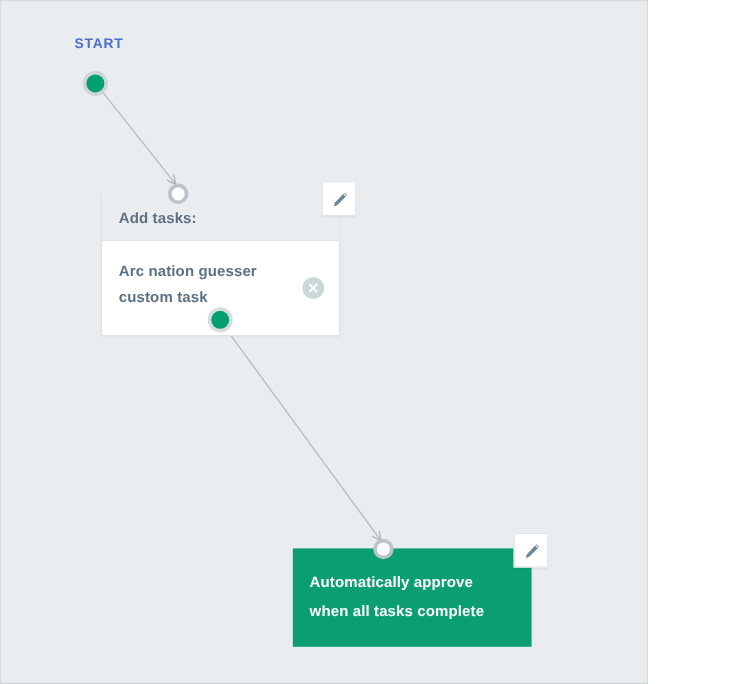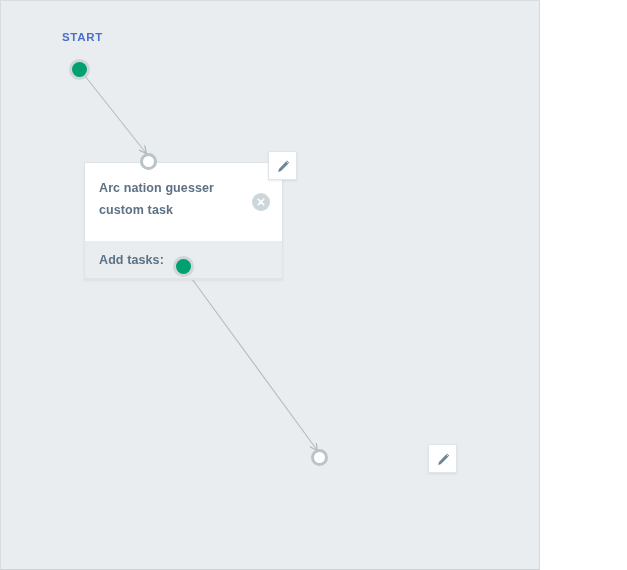--- a/index.html
+++ b/index.html
@@ -183,42 +183,45 @@
       </marker>
     </defs>
     <line x1="80" y1="70" x2="145" y2="152" stroke="#b4bdc3" stroke-width="1.1" marker-end="url(#arrow-head)"></line>
     <line x1="183" y1="267" x2="316" y2="449" stroke="#b4bdc3" stroke-width="1.1" marker-end="url(#arrow-head)"></line>
   </svg>
 
   <div id="start-label">START</div>
   <div id="start-node" class="node-dot-green"></div>
 
   <div id="tasks-card" class="wf-card">
+    <div id="tasks-card-header">Add tasks:</div>
     <div id="tasks-card-body">
       <div id="task-item-text">Arc nation guesser custom task</div>
       <div id="task-remove-button">
         <svg width="18" height="18" viewBox="0 0 18 18">
           <path d="M6.2 6.2 L11.8 11.8 M11.8 6.2 L6.2 11.8" stroke="#ffffff" stroke-width="1.6" stroke-linecap="round"></path>
         </svg>
       </div>
     </div>
-    <div id="tasks-card-header">Add tasks:</div>
   </div>
   <div id="tasks-port-in" class="port-in"></div>
   <div id="tasks-port-out" class="port-out"></div>
 
   <div id="tasks-edit-button" class="edit-button">
     <span>
       <svg width="15" height="15" viewBox="0 0 15 15">
         <path d="M11.0 1.6 L13.2 3.8 L5.0 12.0 L2.1 12.9 L3.0 10.0 Z" fill="#6d8594"></path>
         <path d="M10.3 2.4 L12.4 4.5" stroke="#ffffff" stroke-width="0.9"></path>
       </svg>
     </span>
   </div>
 
+  <div id="approve-card" class="wf-card">
+    <div id="approve-card-text">Automatically approve when all tasks complete</div>
+  </div>
   <div id="approve-port-in" class="port-in"></div>
 
   <div id="approve-edit-button" class="edit-button">
     <span>
       <svg width="15" height="15" viewBox="0 0 15 15">
         <path d="M11.0 1.6 L13.2 3.8 L5.0 12.0 L2.1 12.9 L3.0 10.0 Z" fill="#6d8594"></path>
         <path d="M10.3 2.4 L12.4 4.5" stroke="#ffffff" stroke-width="0.9"></path>
       </svg>
     </span>
   </div>

